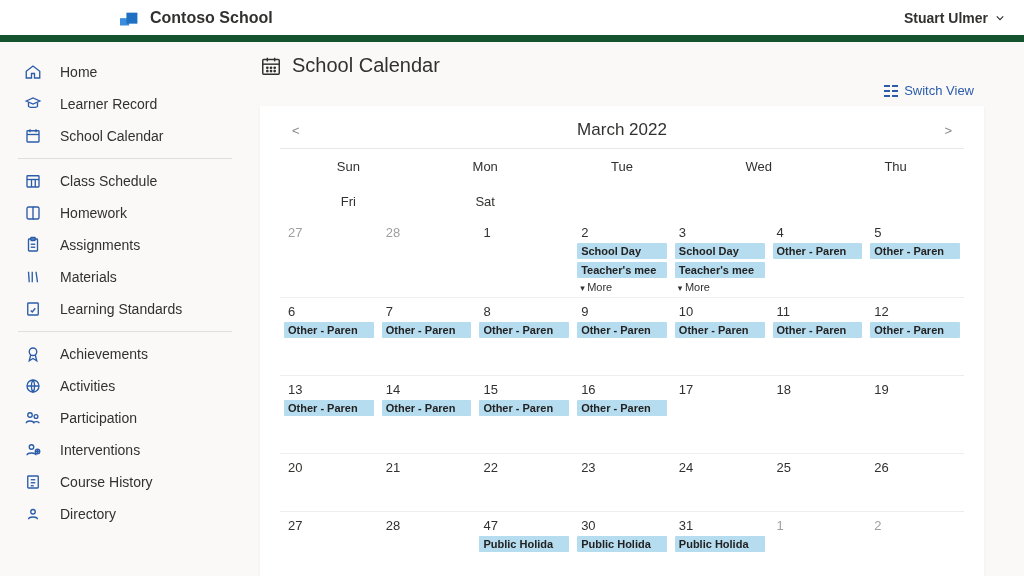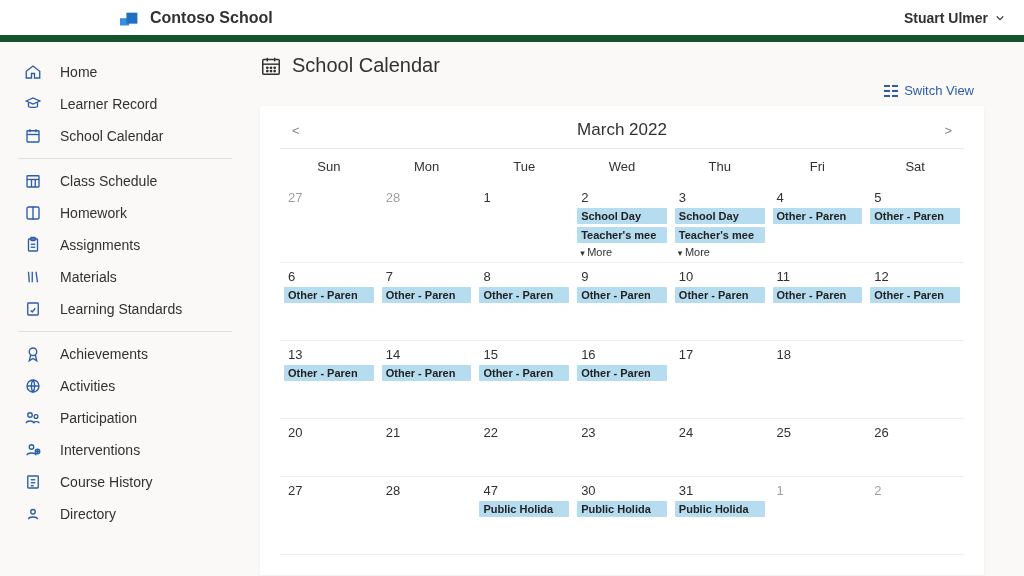--- a/index.html
+++ b/index.html
@@ -18,21 +18,21 @@
   .main { flex: 1; padding: 12px 40px 20px 10px; }
   .page-head { display: flex; align-items: center; gap: 10px; margin-bottom: 6px; }
   .page-head .icon { width: 22px; height: 22px; color: #323130; }
   .page-title { font-size: 20px; font-weight: 400; }
   .switch-row { display: flex; justify-content: flex-end; margin: 4px 10px 8px 0; }
   .switch-view { display: flex; align-items: center; gap: 6px; color: #2b5ca9; font-size: 13px; cursor: pointer; }
   .calendar-card { background: #fff; padding: 12px 20px 20px 20px; box-shadow: 0 1px 3px rgba(0,0,0,0.05); }
   .cal-header { display: flex; align-items: center; justify-content: space-between; border-bottom: 1px solid #e8e8e8; padding: 2px 6px 8px 6px; }
   .cal-nav { color: #8a8886; font-size: 13px; cursor: pointer; padding: 0 6px; }
   .cal-title { font-size: 17px; }
-  .cal-row { display: grid; grid-template-columns: repeat(7, 1fr); }
+  .cal-row { display: grid; grid-template-columns: repeat(5, 1fr); }
   .cal-dow { text-align: center; padding: 10px 0; font-size: 13px; color: #323130; }
   .cal-week { display: grid; grid-template-columns: repeat(7, 1fr); border-bottom: 1px solid #eee; min-height: 78px; }
   .cal-week.short { min-height: 58px; }
   .cal-cell { padding: 6px 4px 4px 4px; }
   .cal-date { font-size: 13px; padding-left: 4px; }
   .cal-date.out { color: #a19f9d; }
   .evt { background: #b6dcef; color: #222; font-size: 11px; padding: 2px 4px; margin-top: 3px; border-radius: 1px; white-space: nowrap; overflow: hidden; cursor: pointer; font-weight: bold; }
   .more { font-size: 11px; color: #323130; margin-top: 3px; padding-left: 3px; cursor: pointer; }
   .more::before { content: "▾ "; font-size: 9px; }
   svg { display: block; }
@@ -338,20 +338,23 @@
             <div class="cal-cell">
               <div class="cal-date">16</div>
               <div class="evt">Other - Paren</div>
             </div>
             <div class="cal-cell">
               <div class="cal-date">17</div>
             </div>
             <div class="cal-cell">
               <div class="cal-date">18</div>
             </div>
+            <div class="cal-cell">
+              <div class="cal-date">19</div>
+            </div>
           </div>
           <div class="cal-week short">
             <div class="cal-cell">
               <div class="cal-date">20</div>
             </div>
             <div class="cal-cell">
               <div class="cal-date">21</div>
             </div>
             <div class="cal-cell">
               <div class="cal-date">22</div>

